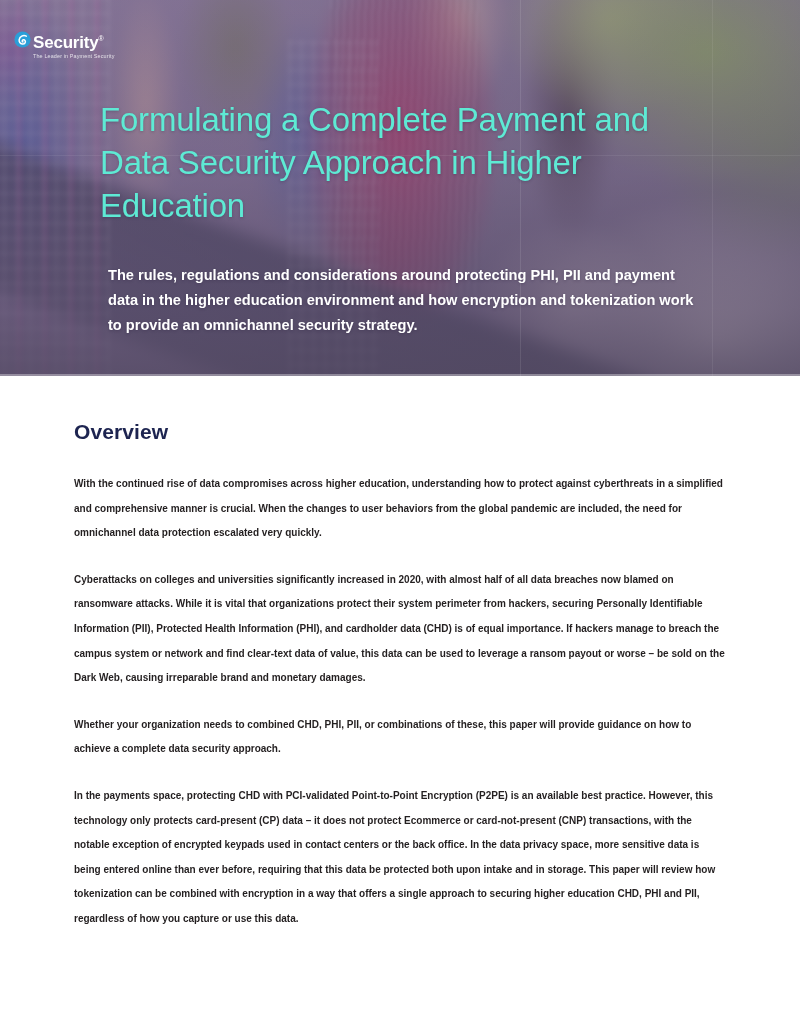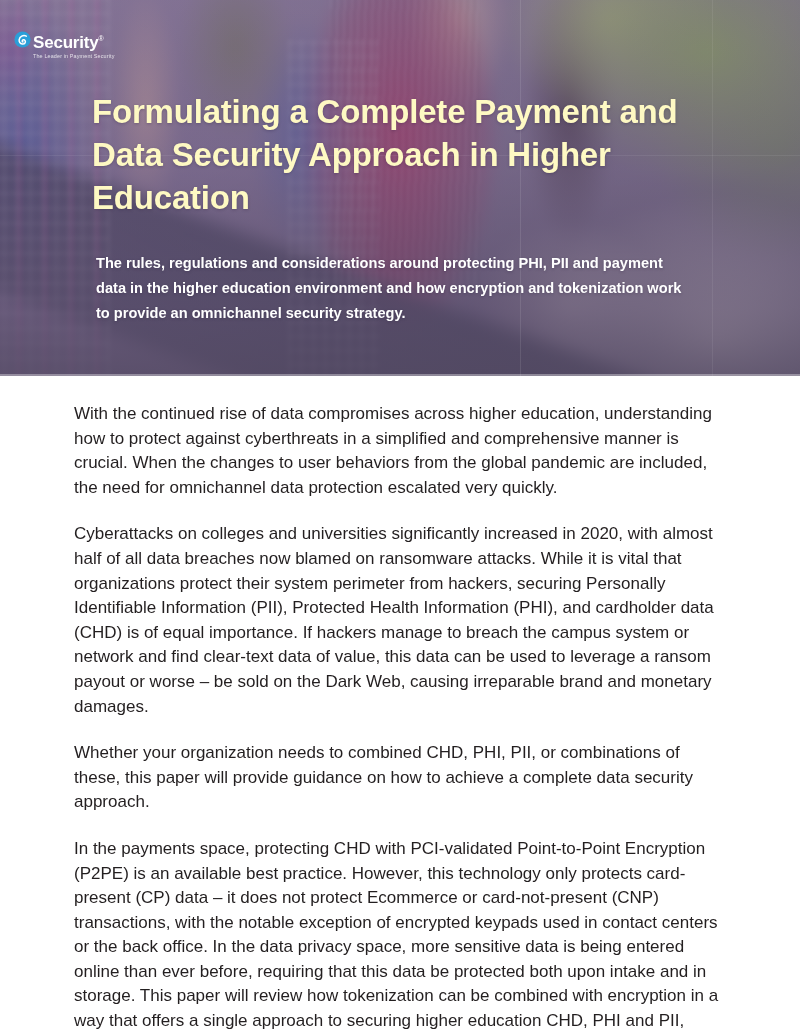--- a/index.html
+++ b/index.html
@@ -155,38 +155,38 @@
 
   
   .hero-title {
     position: absolute;
     left: 92px;
     top: 90px;
     width: 600px;
     z-index: 5;
     font-size: 33px;
     line-height: 43px;
-    font-weight: 700;
-    color: #fef9c3;
+    font-weight: 400;
+    color: #5eead4;
     letter-spacing: -0.2px;
     text-shadow: 0 1px 3px rgba(40,30,60,0.28);
-    margin: 0;
+    margin: 8px;
   }
   .hero-sub {
     position: absolute;
     left: 92px;
     top: 247px;
     width: 600px;
     z-index: 5;
     font-size: 14.6px;
     line-height: 25px;
     font-weight: 700;
     color: #ffffff;
     text-shadow: 0 1px 3px rgba(40,30,60,0.30);
-    margin: 4px;
+    margin: 16px;
   }
 
   
   .content {
     position: absolute;
     left: 0;
     top: 376px;
     width: 800px;
     padding: 0 74px 0 74px;
     box-sizing: border-box;
@@ -196,24 +196,25 @@
     padding-top: 42px;
     font-size: 21px;
     line-height: 28px;
     font-weight: 700;
     color: #1d2450;
     letter-spacing: 0.1px;
   }
   .body-para {
     margin: 0;
     padding-top: 22px;
-    font-size: 17px;
+    font-size: 10px;
     line-height: 24.6px;
     color: #231f20;
     text-align: left;
+    font-weight: bold;
   }
   .body-para.first { padding-top: 26px; }
 </style>
 </head>
 <body>
 
 <div class="page">
 
   <div class="hero">
     <div class="hero-photo"></div>
@@ -235,19 +236,20 @@
         <div class="logo-word"><span>Security</span><span class="logo-reg">®</span></div>
         <div class="logo-tag">The Leader in Payment Security</div>
       </div>
     </div>
 
     <h1 class="hero-title">Formulating a Complete Payment and Data Security Approach in Higher Education</h1>
     <p class="hero-sub">The rules, regulations and considerations around protecting PHI, PII and payment data in the higher education environment and how encryption and tokenization work to provide an omnichannel security strategy.</p>
   </div>
 
   <div class="content">
+    <h2 class="section-heading">Overview</h2>
     <p class="body-para first">With the continued rise of data compromises across higher education, understanding how to protect against cyberthreats in a simplified and comprehensive manner is crucial. When the changes to user behaviors from the global pandemic are included, the need for omnichannel data protection escalated very quickly.</p>
     <p class="body-para">Cyberattacks on colleges and universities significantly increased in 2020, with almost half of all data breaches now blamed on ransomware attacks. While it is vital that organizations protect their system perimeter from hackers, securing Personally Identifiable Information (PII), Protected Health Information (PHI), and cardholder data (CHD) is of equal importance. If hackers manage to breach the campus system or network and find clear-text data of value, this data can be used to leverage a ransom payout or worse – be sold on the Dark Web, causing irreparable brand and monetary damages.</p>
     <p class="body-para">Whether your organization needs to combined CHD, PHI, PII, or combinations of these, this paper will provide guidance on how to achieve a complete data security approach.</p>
     <p class="body-para">In the payments space, protecting CHD with PCI-validated Point-to-Point Encryption (P2PE) is an available best practice. However, this technology only protects card-present (CP) data – it does not protect Ecommerce or card-not-present (CNP) transactions, with the notable exception of encrypted keypads used in contact centers or the back office. In the data privacy space, more sensitive data is being entered online than ever before, requiring that this data be protected both upon intake and in storage. This paper will review how tokenization can be combined with encryption in a way that offers a single approach to securing higher education CHD, PHI and PII, regardless of how you capture or use this data.</p>
   </div>
 
 </div>
 
 </body></html>

